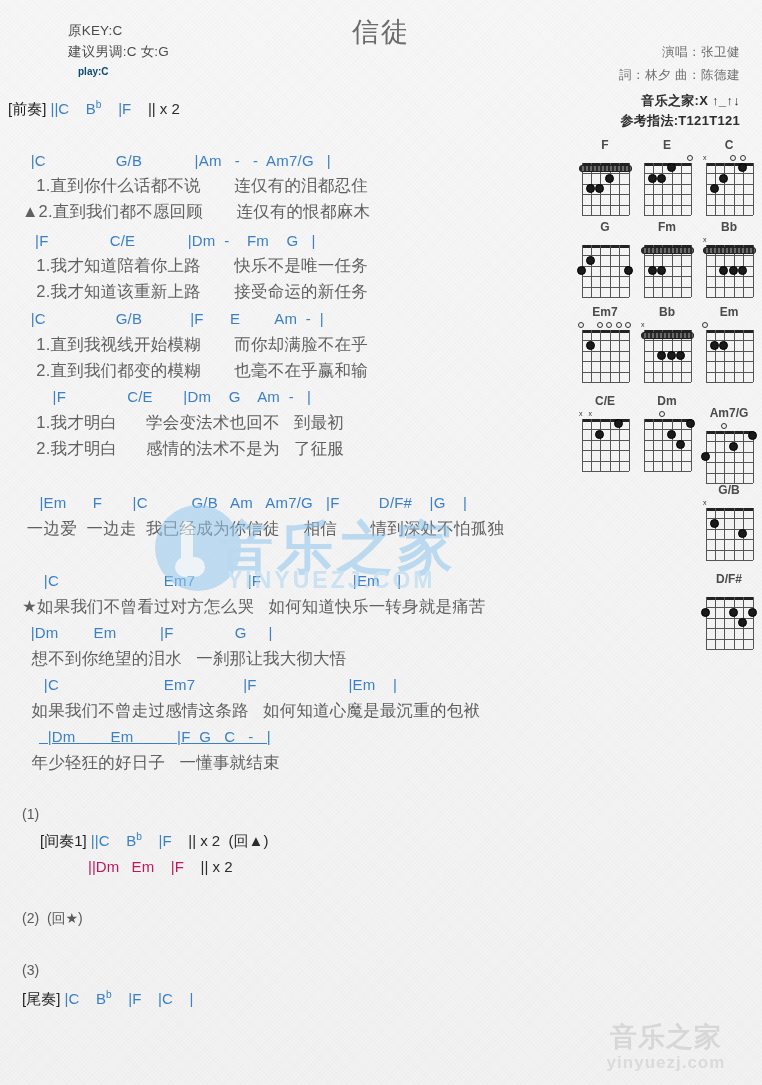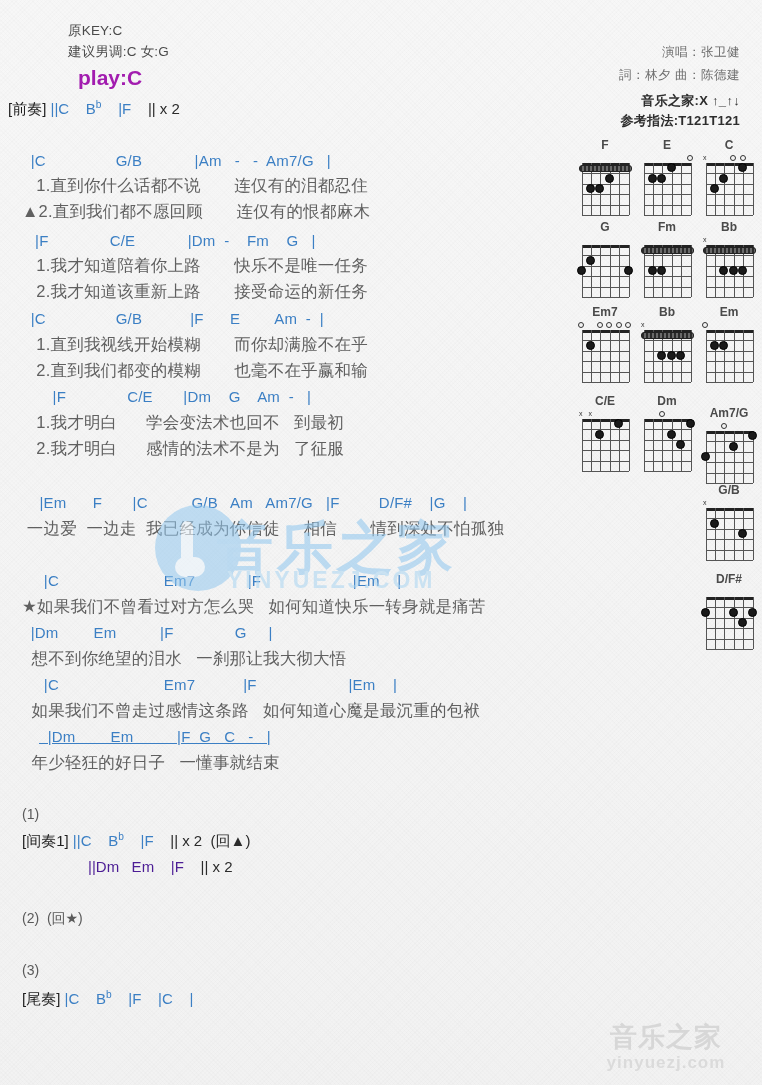--- a/index.html
+++ b/index.html
@@ -19,21 +19,21 @@
       repeating-linear-gradient(45deg, rgba(0,0,0,0.012) 0 1px, transparent 1px 3px),
       repeating-linear-gradient(-45deg, rgba(0,0,0,0.012) 0 1px, transparent 1px 3px),
       linear-gradient(#f7f7f7,#f2f2f2);
     pointer-events:none;
   }
   .sheet{ position:absolute; inset:0; }
 
   
   .hdr-key{ position:absolute; left:68px; top:22px; font-size:13.5px; color:#4a4a4a; letter-spacing:.2px;}
   .hdr-key2{ position:absolute; left:68px; top:43px; font-size:13.5px; color:#4a4a4a; letter-spacing:.2px;}
-  .hdr-play{ position:absolute; left:78px; top:66px; font-size:21px; color:#a21caf; font-weight:bold;}
+  .hdr-play{ position:absolute; left:78px; top:66px; font-size:10px; color:#0c4a6e; font-weight:bold;}
   .title{ position:absolute; left:0; right:0; top:14px; text-align:center; font-size:27px; color:#6b6b6b; letter-spacing:2px;}
 
   .credit1{ position:absolute; right:22px; top:44px; font-size:12.5px; color:#6d6d6d; letter-spacing:.5px;}
   .credit2{ position:absolute; right:22px; top:67px; font-size:12.5px; color:#6d6d6d; letter-spacing:.5px;}
   .strum1{ position:absolute; right:22px; top:92px; font-size:13px; color:#2d2d2d; font-weight:bold; letter-spacing:.3px;}
   .strum2{ position:absolute; right:22px; top:112px; font-size:13px; color:#2d2d2d; font-weight:bold; letter-spacing:.3px;}
 
   
   .body-col{ position:absolute; left:0; top:0; width:580px; }
   .line{ position:absolute; white-space:pre; }
@@ -123,20 +123,21 @@
 </head>
 <body>
 
 <div class="paper-texture"></div>
 
 <div class="sheet">
 
   <div class="hdr-key">原KEY:C</div>
   <div class="hdr-key2">建议男调:C 女:G</div>
   <div class="hdr-play">play:C</div>
+  <div class="title">信徒</div>
 
   <div class="credit1">演唱：张卫健</div>
   <div class="credit2">詞：林夕  曲：陈德建</div>
   <div class="strum1">音乐之家:X ↑_↑↓</div>
   <div class="strum2">参考指法:T121T121</div>
 
   <div class="body-col">
 
     <div class="line sect" style="left:8px; top:100px;"><span class="lbl">[前奏]</span><span style="color:#3b7fc4;"> ||C    B<sup class="flat">b</sup>    |F    </span><span style="color:#2b2b2b;">|| x 2</span></div>
 
@@ -165,22 +166,22 @@
     <div class="line chordline" style="left:22px; top:624px;">  |Dm        Em          |F              G     |</div>
     <div class="line lyricline" style="left:22px; top:648px;">  想不到你绝望的泪水   一刹那让我大彻大悟</div>
 
     <div class="line chordline" style="left:22px; top:676px;">     |C                        Em7           |F                     |Em    |</div>
     <div class="line lyricline" style="left:22px; top:700px;">  如果我们不曾走过感情这条路   如何知道心魔是最沉重的包袱</div>
 
     <div class="line chordline" style="left:39px; top:728px;text-decoration:underline;">  |Dm        Em          |F  G   C   -   |</div>
     <div class="line lyricline" style="left:22px; top:752px;">  年少轻狂的好日子   一懂事就结束</div>
 
     <div class="line num" style="left:22px; top:806px;">(1)</div>
-    <div class="line sect" style="left:22px; top:832px;"><span class="lbl">[间奏1]</span><span style="color:#3b7fc4;"> ||C    B<sup class="flat">b</sup>    |F    </span><span style="color:#2b2b2b;">|| x 2  (回▲)</span></div>
-    <div class="line sect" style="left:88px; top:858px;"><span style="color:#4c1d95;">||Dm   Em    |F    </span><span style="color:#2b2b2b;">|| x 2</span></div>
+    <div class="line sect" style="left:40px; top:832px;"><span class="lbl">[间奏1]</span><span style="color:#3b7fc4;"> ||C    B<sup class="flat">b</sup>    |F    </span><span style="color:#2b2b2b;">|| x 2  (回▲)</span></div>
+    <div class="line sect" style="left:88px; top:858px;"><span style="color:#be185d;">||Dm   Em    |F    </span><span style="color:#2b2b2b;">|| x 2</span></div>
 
     <div class="line num" style="left:22px; top:910px;">(2)  (回★)</div>
     <div class="line num" style="left:22px; top:962px;">(3)</div>
     <div class="line sect" style="left:22px; top:990px;"><span class="lbl">[尾奏]</span><span style="color:#3b7fc4;"> |C    B<sup class="flat">b</sup>    |F    |C    |</span></div>
   </div>
 
   <div class="wm-center">
     <div class="wm-mark"></div>
     <div class="wm-txt">音乐之家</div>
     <div class="wm-sub">YINYUEZJ.COM</div>

